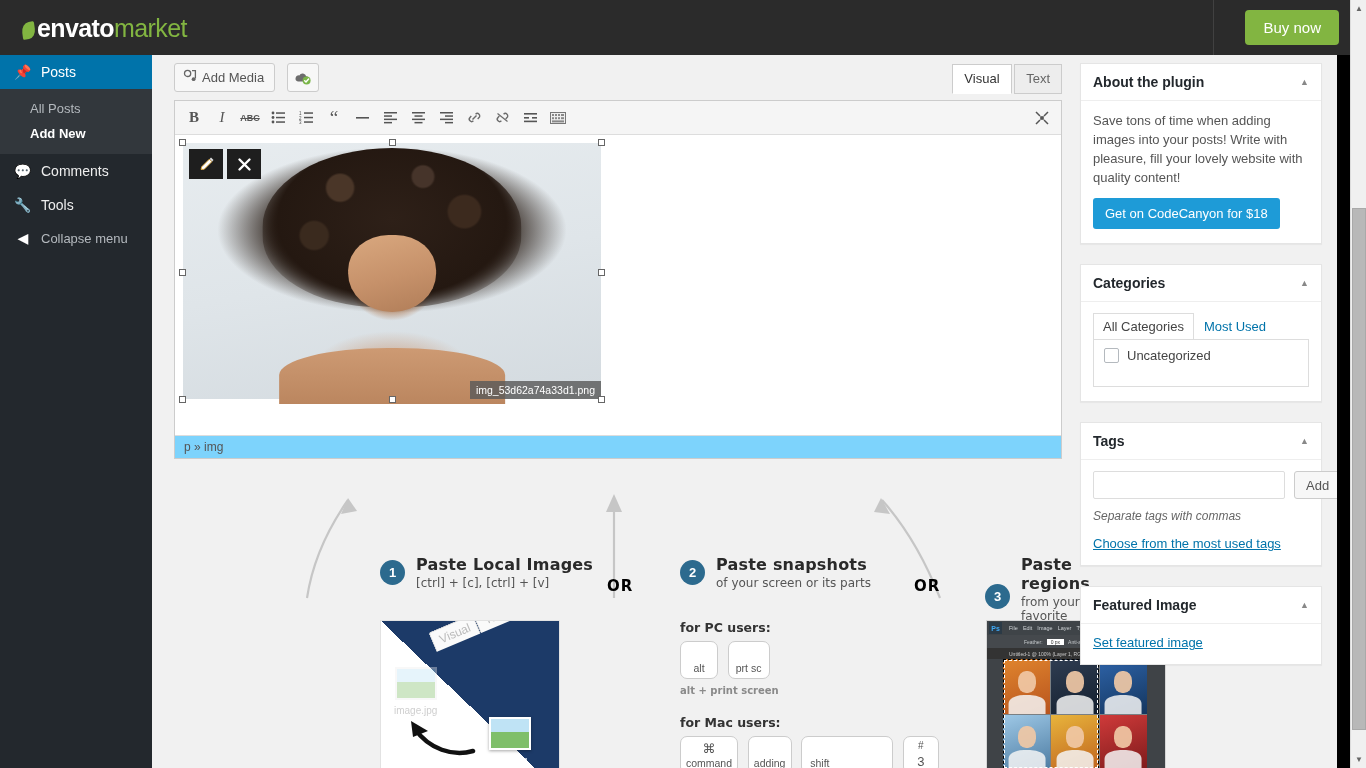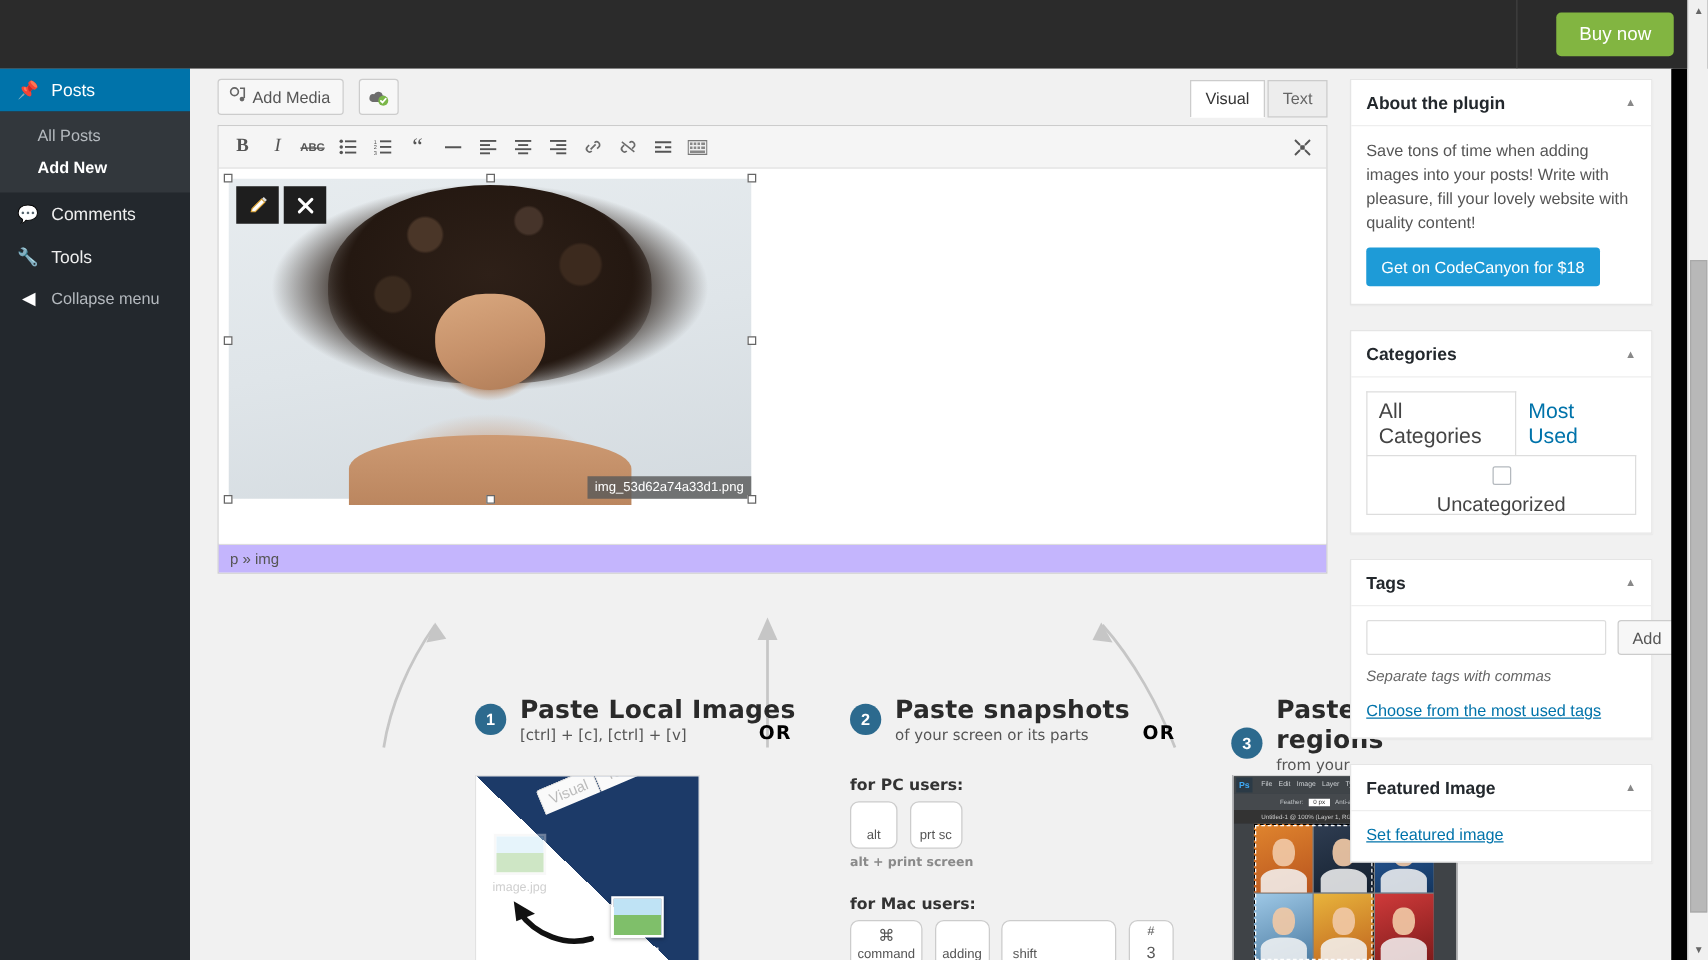--- a/index.html
+++ b/index.html
@@ -178,21 +178,21 @@
     width: 34px; height: 30px; background: #1e1e1e;
     display: flex; align-items: center; justify-content: center;
     color: #fff; cursor: pointer; font-size: 15px;
   }
   .img-caption-badge {
     position: absolute; right: 0; bottom: 0;
     background: rgba(90,90,90,0.82); color: #fff;
     font-size: 10.5px; padding: 3px 6px; white-space: nowrap; margin-left: 35px;
   }
   .mce-path {
-    height: 23px; border-top: 1px solid #ddd; background: #c4b5fd;
+    height: 23px; border-top: 1px solid #ddd; background: #7dd3fc;
     display: flex; align-items: center; padding-left: 9px;
     font-size: 12px; color: #555;
   }
   .mce-status {
     height: 25px; background: #f5f5f5; border-top: 1px solid #ddd;
     display: flex; align-items: center; justify-content: space-between;
     padding: 0 12px 0 9px; font-size: 12px; color: #555; position: relative;
   }
   .resize-grip {
     position: absolute; right: 2px; bottom: 2px; width: 10px; height: 10px;
@@ -209,21 +209,21 @@
   .steps { position: absolute; left: 0; top: 75px; width: 910px; }
   .step-head { display: flex; align-items: center; }
   .step-num {
     width: 25px; height: 25px; border-radius: 50%;
     background: #2c6a8e; color: #fff;
     display: flex; align-items: center; justify-content: center;
     font-size: 13px; font-weight: bold; flex: 0 0 auto;
   }
   .step-titles { margin-left: 11px; }
   .step-title {
-    font-size: 20px; font-weight: bold; color: #2a2a2a;
+    font-size: 16px; font-weight: bold; color: #2a2a2a;
     font-family: "DejaVu Sans", sans-serif; letter-spacing: 0.2px;
   }
   .step-sub {
     font-size: 12px; color: #555; margin-top: 2px;
     font-family: "DejaVu Sans", sans-serif;
   }
   .or-label {
     font-size: 15px; font-weight: bold; color: #000000; letter-spacing: 1px;
     font-family: "DejaVu Sans", sans-serif;
   }
@@ -346,31 +346,31 @@
   .toggle-ind { color: #888; font-size: 9px; cursor: pointer; }
   .postbox-body { padding: 11px 12px 14px; }
   .about-text { font-size: 13px; line-height: 1.45; color: #555; }
   .btn-cta {
     display: inline-block; margin-top: 11px; background: #1e9bd7; color: #fff;
     border: none; border-radius: 3px; padding: 8px 12px; font-size: 13px;
     cursor: pointer; font-family: "Liberation Sans", sans-serif;
   }
   .cat-tabs { display: flex; border-bottom: 1px solid #ddd; margin-bottom: -1px; }
   .cat-tab {
-    padding: 5px 9px; font-size: 17px; color: #0073aa; cursor: pointer;
+    padding: 5px 9px; font-size: 13px; color: #0073aa; cursor: pointer;
     border: 1px solid transparent; border-bottom: none;
   }
   .cat-tab.active {
     color: #444; background: #fff; border-color: #ddd;
     position: relative; z-index: 2;
   }
   .cat-list {
     border: 1px solid #ddd; background: #fff; height: 48px; padding: 8px 10px;
   }
-  .cat-row { display: flex; align-items: center; gap: 8px; font-size: 16px; color: #444; flex-direction: column; }
+  .cat-row { display: flex; align-items: center; gap: 8px; font-size: 13px; color: #444; }
   .cb {
     width: 15px; height: 15px; border: 1px solid #b4b9be; background: #fff;
     border-radius: 2px; cursor: pointer;
   }
   .tag-row { display: flex; gap: 9px; }
   .tag-input {
     flex: 1; border: 1px solid #ddd; height: 28px; padding: 0 7px;
     font-size: 13px; color: #444; background: #fff; border-radius: 2px;
     font-family: "Liberation Sans", sans-serif;
   }
@@ -405,20 +405,23 @@
     position: absolute; left: 1px; top: 208px; width: 14px; height: 522px;
     background: #b8b8b8; border: 1px solid #a9a9a9; cursor: pointer;
   }
 </style>
 </head>
 <body>
 
 <div id="app">
 
   <div class="envato-bar">
+    <div class="envato-logo">
+      <span class="envato-leaf"></span><span class="envato-white">envato</span><span class="envato-green">market</span>
+    </div>
     <div class="bar-divider"></div>
     <button class="buy-now">Buy now</button>
   </div>
 
   <div class="adminmenu">
     <div class="menu-top">
       <span class="menu-icon">📌</span>
       <span class="menu-top-label">Posts</span>
       <span class="arrow-notch"></span>
     </div>

